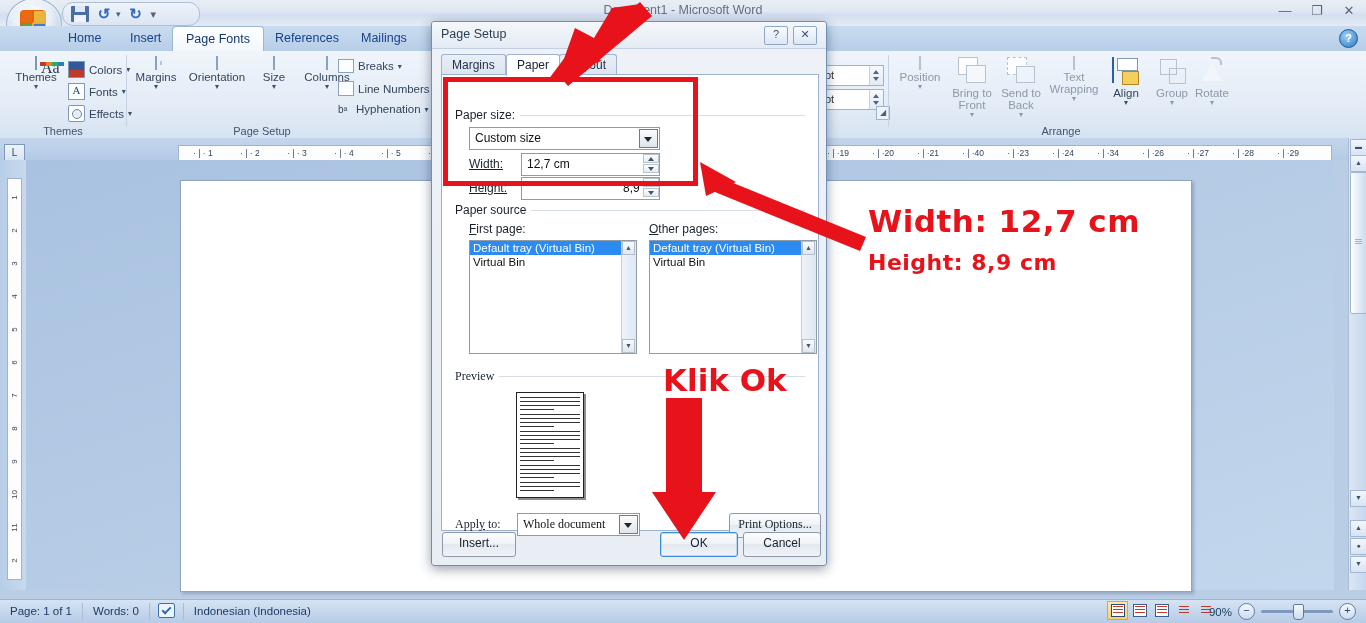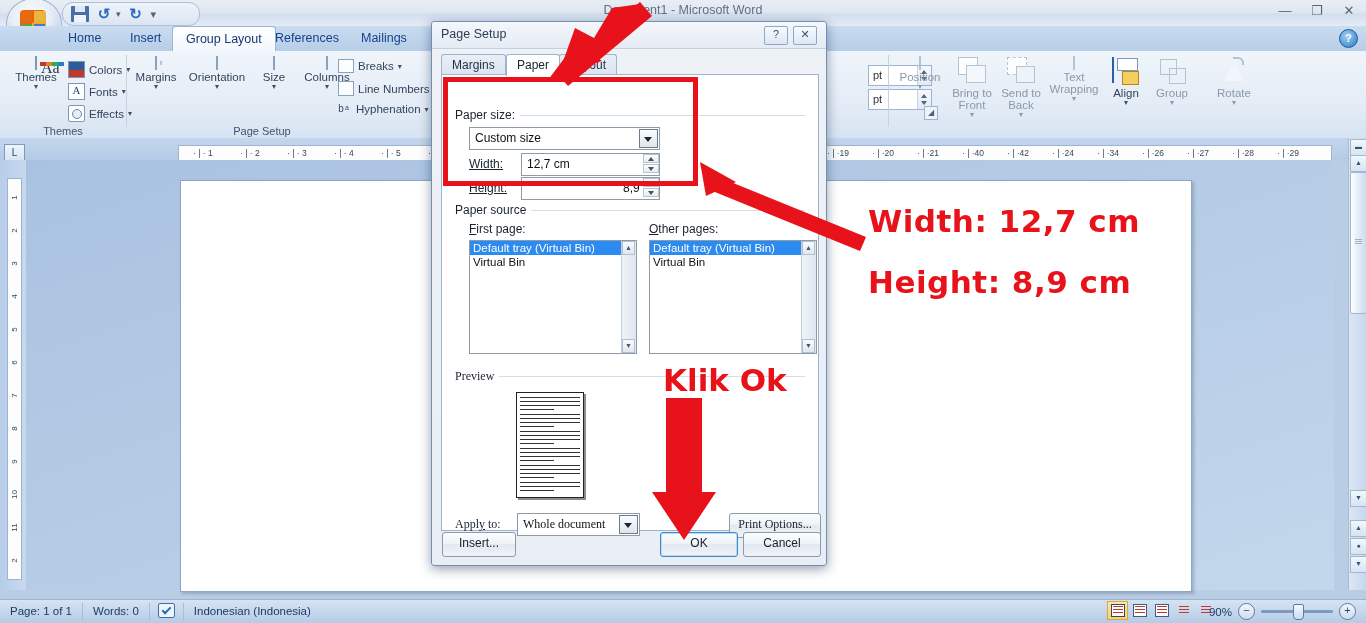--- a/index.html
+++ b/index.html
@@ -232,21 +232,21 @@
 
   
   #prevpage{position:absolute;left:61px;top:16px;width:66px;height:104px;background:#fff;border:1px solid #222;
     box-shadow:2px 2px 0 #8d8d8d;}
   #prevpage .pl{position:absolute;left:3px;right:3px;height:1px;background:#333;}
 
   
   #redbox{left:443px;top:77px;width:245px;height:99px;border:5px solid #e8121a;z-index:40;}
   .redtext{position:absolute;color:#e8121a;font-weight:bold;font-family:"DejaVu Sans",sans-serif;z-index:45;}
   #ann1{left:868px;top:203px;font-size:31px;letter-spacing:0.5px;}
-  #ann2{left:868px;top:264px;font-size:31px;letter-spacing:0.5px;}
+  #ann2{left:868px;top:250px;font-size:22px;letter-spacing:0.5px;}
   #ann3{left:663px;top:362px;font-size:31px;}
   svg.arrows{position:absolute;left:0;top:0;width:1366px;height:623px;z-index:42;pointer-events:none;}
 </style>
 </head>
 <body>
 
 <div id="titlebar" class="abs">
   <div id="doctitle">Document1 - Microsoft Word</div>
   <div id="winbtns">
     <span>—</span>
@@ -268,21 +268,21 @@
   <span class="qi ic-save"></span>
   <span class="qi ic-undo">↺</span>
   <span class="qat-dd">▾</span>
   <span class="qi ic-redo">↻</span>
   <span class="qat-more">▾</span>
 </div>
 
 <div id="tabstrip" class="abs">
   <div class="tab" style="left:55px;">Home</div>
   <div class="tab" style="left:117px;">Insert</div>
-  <div class="tab active" style="left:172px;">Group Layout</div>
+  <div class="tab active" style="left:172px;">Page Fonts</div>
   <div class="tab" style="left:262px;">References</div>
   <div class="tab" style="left:348px;">Mailings</div>
   <div class="tab" style="left:418px;">R</div>
   <div id="helpbtn" class="abs">?</div>
 </div>
 
 <div id="ribbon" class="abs">
 
   <div class="rgroup" style="left:2px;width:122px;">
     <div class="bigbtn" style="left:8px;top:6px;width:52px;">
@@ -357,28 +357,28 @@
     <div class="smbtn" style="left:208px;top:8px;">
       <span class="sq" style="width:14px;height:12px;display:inline-block;"></span>
       <span>Breaks</span>
       <span class="ddar">▾</span>
     </div>
     <div class="smbtn" style="left:208px;top:30px;">
       <span class="sq" style="width:14px;height:13px;display:inline-block;"></span>
       <span>Line Numbers</span>
     </div>
     <div class="smbtn" style="left:208px;top:52px;">
-      <span style="font-size:10px;color:#33455c;width:14px;font-family:Liberation Mono, monospace;">bᵃ</span>
+      <span style="font-size:10px;color:#33455c;width:14px;">bᵃ</span>
       <span>Hyphenation</span>
       <span class="ddar">▾</span>
     </div>
     <div class="glabel" style="left:0;width:264px;">Page Setup</div>
   </div>
 
-  <div class="rgroup" style="left:868px;width:68px;">
+  <div class="rgroup" style="left:820px;width:68px;">
     <div class="spinbox" style="left:0px;top:14px;">
       <span>pt</span>
       <span class="sp">
           <i class="up"></i>
           <i class="dn"></i>
         </span>
     </div>
     <div class="spinbox" style="left:0px;top:38px;">
       <span>pt</span>
       <span class="sp">
@@ -440,46 +440,47 @@
       <span class="arw">▾</span>
     </div>
     <div class="bigbtn" style="left:258px;top:6px;width:44px;color:#8b99a9;">
       <span class="gi" style="display:block;width:28px;height:28px;position:relative;">
         <i style="position:absolute;left:2px;top:2px;width:15px;height:14px;border:1px solid #b5c2d0;"></i>
         <i style="position:absolute;left:11px;top:11px;width:15px;height:14px;border:1px solid #b5c2d0;"></i>
       </span>
       <span class="cap">Group</span>
       <span class="arw" style="color:#8b99a9;">▾</span>
     </div>
-    <div class="bigbtn" style="left:320px;top:6px;width:44px;color:#8b99a9;">
+    <div class="bigbtn" style="left:298px;top:6px;width:44px;color:#8b99a9;">
       <span class="gi" style="display:block;width:28px;height:28px;position:relative;">
         <i style="position:absolute;left:4px;top:6px;width:0;height:0;border-left:10px solid transparent;border-right:10px solid transparent;border-bottom:18px solid #f2f6fb;"></i>
         <i style="position:absolute;left:13px;top:0px;width:9px;height:6px;border-top:2px solid #b5c2d0;border-right:2px solid #b5c2d0;border-radius:0 6px 0 0;"></i>
       </span>
       <span class="cap">Rotate</span>
       <span class="arw" style="color:#8b99a9;">▾</span>
     </div>
+    <div class="glabel">Arrange</div>
   </div>
 </div>
 
 <div id="rulerrow" class="abs"></div>
 <div id="tabsel" class="abs">L</div>
 <div id="hruler" class="abs">
     <span class="tk" style="left: 14px;">· | · 1</span>
     <span class="tk" style="left: 61px;">· | · 2</span>
     <span class="tk" style="left: 108px;">· | · 3</span>
     <span class="tk" style="left: 155px;">· | · 4</span>
     <span class="tk" style="left: 202px;">· | · 5</span>
     <span class="tk" style="left: 249px;">· | · 6</span>
     <span class="tk" style="left: 296px;">· | · 7</span>
     <span class="tk" style="left: 648px;">· | ·19</span>
     <span class="tk" style="left: 693px;">· | ·20</span>
     <span class="tk" style="left: 738px;">· | ·21</span>
     <span class="tk" style="left: 783px;">· | ·40</span>
-    <span class="tk" style="left: 828px;">· | ·42</span>
+    <span class="tk" style="left: 828px;">· | ·23</span>
     <span class="tk" style="left: 873px;">· | ·24</span>
     <span class="tk" style="left: 918px;">· | ·34</span>
     <span class="tk" style="left: 963px;">· | ·26</span>
     <span class="tk" style="left: 1008px;">· | ·27</span>
     <span class="tk" style="left: 1053px;">· | ·28</span>
     <span class="tk" style="left: 1098px;">· | ·29</span>
   </div>
 <div id="vrulerbg" class="abs"></div>
 <div id="vruler" class="abs">
     <span class="vtk" style="top: 14px;">1</span>

